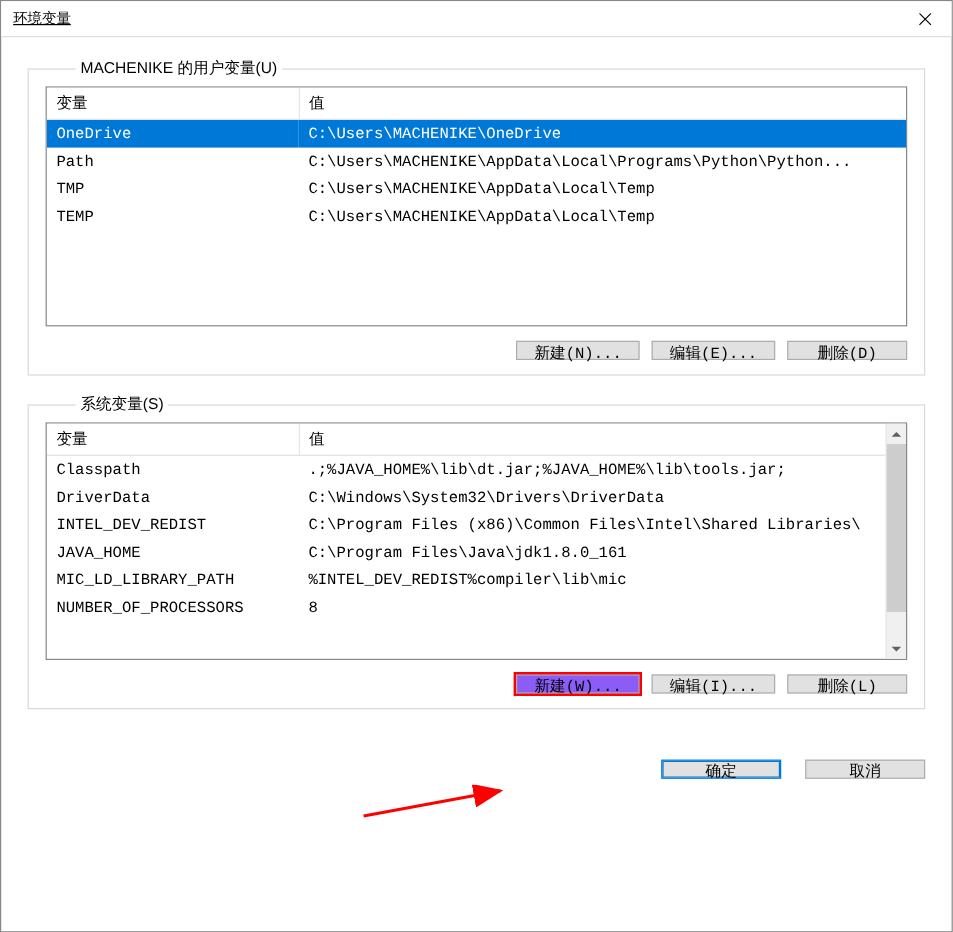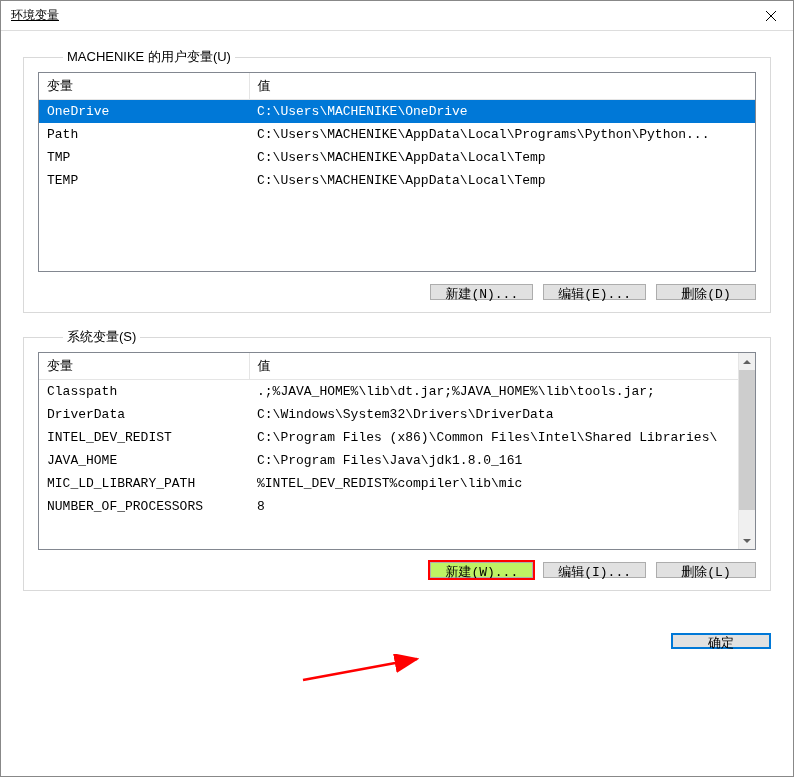--- a/index.html
+++ b/index.html
@@ -153,21 +153,21 @@
       background: #e1e1e1;
       border: 1px solid #adadad;
       font-family: Liberation Mono, monospace;
       font-size: 13px;
       padding: 0 14px;
       cursor: default;
     }
     .winbtn.highlighted {
       outline: 2px solid #ff0000;
       outline-offset: 0;
-      background: #bef264;
+      background: #8b5cf6;
     }
     .dialog-buttons {
       display: flex;
       justify-content: flex-end;
       gap: 20px;
       padding: 0 22px;
       margin-top: 8px;
     }
     .winbtn.primary {
       border: 1px solid #0078d7;
@@ -281,20 +281,21 @@
       <button class="winbtn highlighted">新建(W)...</button>
       <button class="winbtn">编辑(I)...</button>
       <button class="winbtn">删除(L)</button>
     </div>
   </fieldset>
 
 </div>
 
 <div class="dialog-buttons">
   <button class="winbtn primary">确定</button>
+  <button class="winbtn">取消</button>
 </div>
 
 <svg class="arrow-annotation" width="130" height="30">
   <defs>
     <marker id="arrowhead" markerWidth="10" markerHeight="8" refX="9" refY="4" orient="auto">
       <polygon points="0 0, 10 4, 0 8" fill="#ff0000"></polygon>
     </marker>
   </defs>
   <line x1="2" y1="26" x2="116" y2="5" stroke="#ff0000" stroke-width="2.5" marker-end="url(#arrowhead)"></line>
 </svg>

